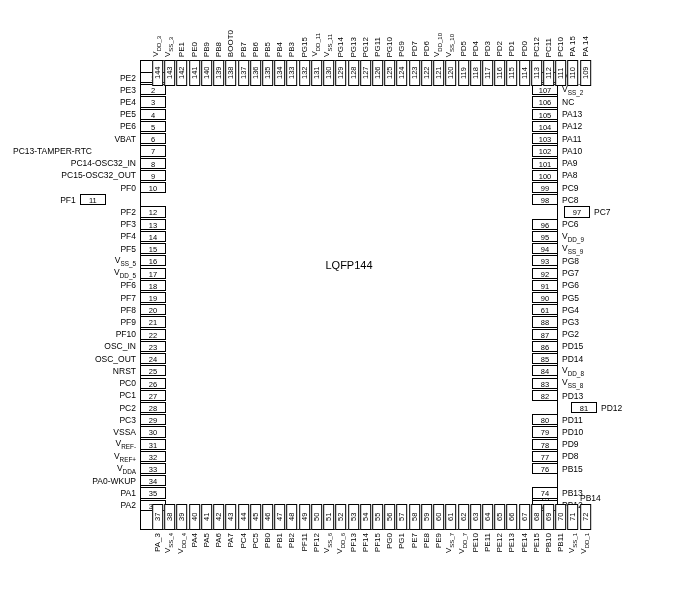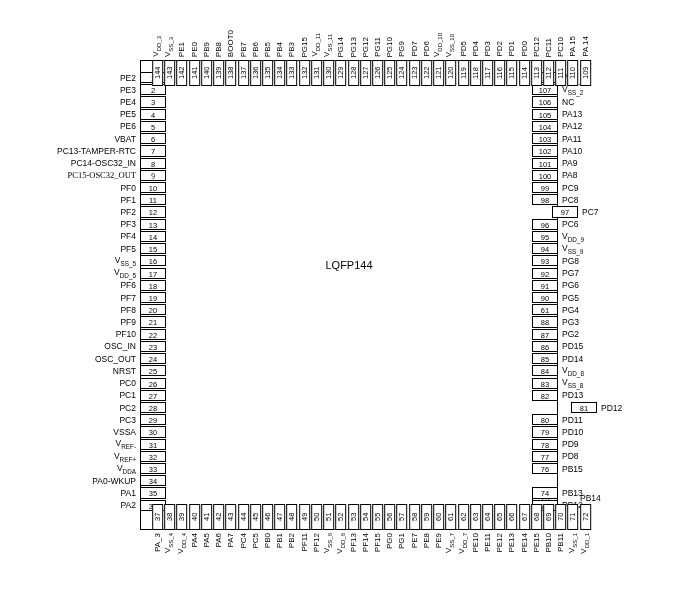--- a/index.html
+++ b/index.html
@@ -127,37 +127,37 @@
         <span class="num">4</span>
       </div>
       <div class="left-pin" style="top: 120.88px; left: 0px; width: 166px;">
         <span class="lbl">PE6</span>
         <span class="num">5</span>
       </div>
       <div class="left-pin" style="top: 133.1px; left: 0px; width: 166px;">
         <span class="lbl">VBAT</span>
         <span class="num">6</span>
       </div>
-      <div class="left-pin" style="top: 145.32px; left: 0px; width: 166px;">
+      <div class="left-pin" style="top: 145.32px; left: 0px; width: 166px; gap: 44px;">
         <span class="lbl">PC13-TAMPER-RTC</span>
         <span class="num">7</span>
       </div>
       <div class="left-pin" style="top: 157.54px; left: 0px; width: 166px;">
         <span class="lbl">PC14-OSC32_IN</span>
         <span class="num">8</span>
       </div>
-      <div class="left-pin" style="top: 169.76px; left: 0px; width: 166px; font-family: Liberation Serif, serif;">
+      <div class="left-pin" style="top: 169.76px; left: 0px; width: 166px;">
         <span class="lbl">PC15-OSC32_OUT</span>
         <span class="num">9</span>
       </div>
       <div class="left-pin" style="top: 181.98px; left: 0px; width: 166px;">
         <span class="lbl">PF0</span>
         <span class="num">10</span>
       </div>
-      <div class="left-pin" style="top: 194.2px; left: 0px; width: 166px;">
+      <div class="left-pin" style="top: 194.2px; left: 0px; width: 166px; justify-content: center;">
         <span class="lbl">PF1</span>
         <span class="num">11</span>
       </div>
       <div class="left-pin" style="top: 206.42px; left: 0px; width: 166px;">
         <span class="lbl">PF2</span>
         <span class="num">12</span>
       </div>
       <div class="left-pin" style="top: 218.64px; left: 0px; width: 166px;">
         <span class="lbl">PF3</span>
         <span class="num">13</span>
@@ -293,21 +293,21 @@
         <span class="lbl">PA8</span>
       </div>
       <div class="right-pin" style="top: 181.98px; left: 532px;">
         <span class="num">99</span>
         <span class="lbl">PC9</span>
       </div>
       <div class="right-pin" style="top: 194.2px; left: 532px;">
         <span class="num">98</span>
         <span class="lbl">PC8</span>
       </div>
-      <div class="right-pin" style="top: 206.42px; left: 552px; justify-content: space-between;">
+      <div class="right-pin" style="top: 206.42px; left: 564px; justify-content: space-between;">
         <span class="num">97</span>
         <span class="lbl">PC7</span>
       </div>
       <div class="right-pin" style="top: 218.64px; left: 532px;">
         <span class="num">96</span>
         <span class="lbl">PC6</span>
       </div>
       <div class="right-pin" style="top: 230.86px; left: 532px;">
         <span class="num">95</span>
         <span class="lbl">V<sub>DD_9</sub></span>
@@ -353,21 +353,21 @@
         <span class="lbl">PD14</span>
       </div>
       <div class="right-pin" style="top: 365.28px; left: 532px;">
         <span class="num">84</span>
         <span class="lbl">V<sub>DD_8</sub></span>
       </div>
       <div class="right-pin" style="top: 377.5px; left: 532px;">
         <span class="num">83</span>
         <span class="lbl">V<sub>SS_8</sub></span>
       </div>
-      <div class="right-pin" style="top: 389.72px; left: 532px;">
+      <div class="right-pin" style="top: 389.72px; left: 532px; align-items: flex-end;">
         <span class="num">82</span>
         <span class="lbl">PD13</span>
       </div>
       <div class="right-pin" style="top: 401.94px; left: 532px; padding-left: 39px;">
         <span class="num">81</span>
         <span class="lbl">PD12</span>
       </div>
       <div class="right-pin" style="top: 414.16px; left: 532px;">
         <span class="num">80</span>
         <span class="lbl">PD11</span>

